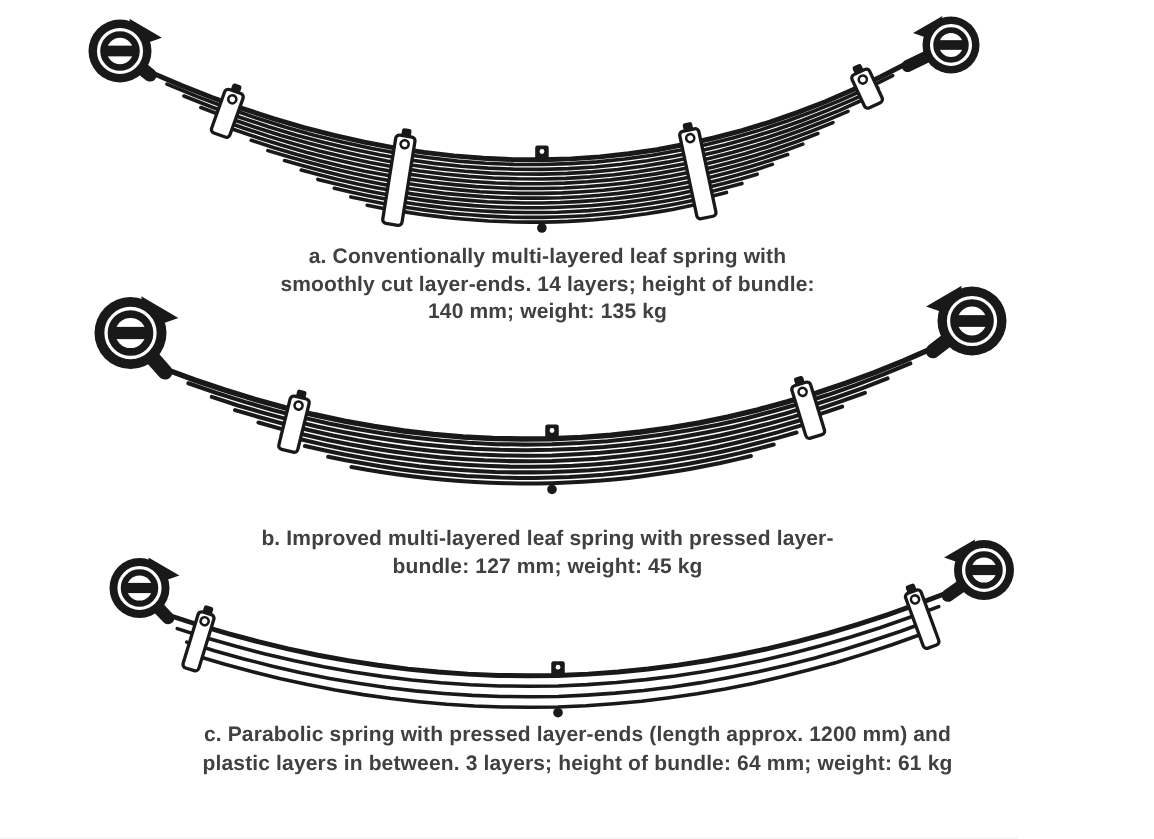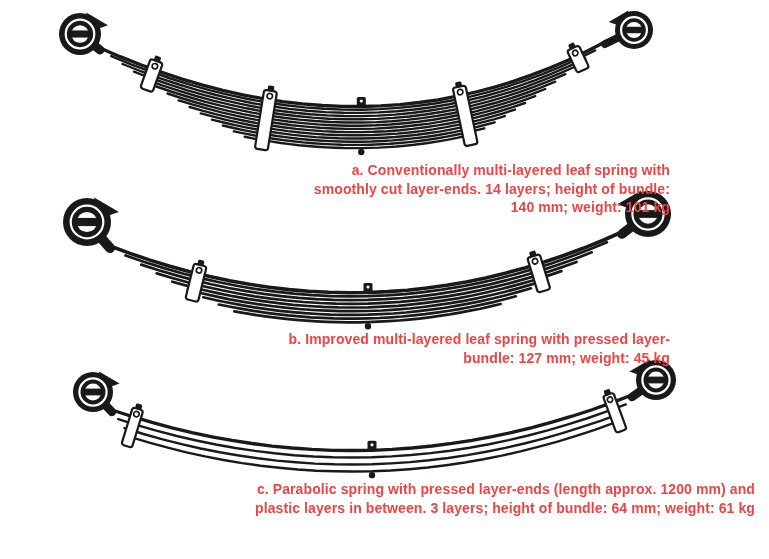--- a/index.html
+++ b/index.html
@@ -6,30 +6,30 @@
   .page{
     position:relative;
     width:769px;height:559px;
     background:#ffffff;
     overflow:hidden;
     font-family:"Liberation Sans",sans-serif;
   }
   .fig-svg{position:absolute;left:0;top:0;}
   .caption{
     position:absolute;
-    text-align:right;
+    text-align:center;
     font-weight:600;
     font-size:14px;
     line-height:18.5px;
     letter-spacing:0.1px;
-    color:#ef4444;
+    color:#404040;
   }
   .cap-line{display:block;white-space:nowrap;}
   #cap-a{top:161px;left:60px;width:610px;}
-  #cap-b{top:330px;left:60px;width:610px;}
+  #cap-b{top:349px;left:60px;width:610px;}
   #cap-c{top:480px;left:15px;width:740px;}
 </style>
 </head>
 <body>
 
 <div class="page">
 
   <svg id="fig" class="fig-svg" width="769" height="559" viewBox="0 0 769 559">
       <g>
         <g>
@@ -177,21 +177,21 @@
             <circle cx="0" cy="-5.5" r="1.6" fill="#ffffff"></circle>
           </g>
           <circle cx="372" cy="475.15" r="3.2" fill="#191919"></circle>
         </g>
       </g>
     </svg>
 
   <div class="caption" id="cap-a">
     <span class="cap-line">a. Conventionally multi-layered leaf spring with</span>
     <span class="cap-line">smoothly cut layer-ends. 14 layers; height of bundle:</span>
-    <span class="cap-line">140 mm; weight: 101 kg</span>
+    <span class="cap-line">140 mm; weight: 135 kg</span>
   </div>
 
   <div class="caption" id="cap-b">
     <span class="cap-line">b. Improved multi-layered leaf spring with pressed layer-</span>
     <span class="cap-line">bundle: 127 mm; weight: 45 kg</span>
   </div>
 
   <div class="caption" id="cap-c">
     <span class="cap-line">c. Parabolic spring with pressed layer-ends (length approx. 1200 mm) and</span>
     <span class="cap-line">plastic layers in between. 3 layers; height of bundle: 64 mm; weight: 61 kg</span>

